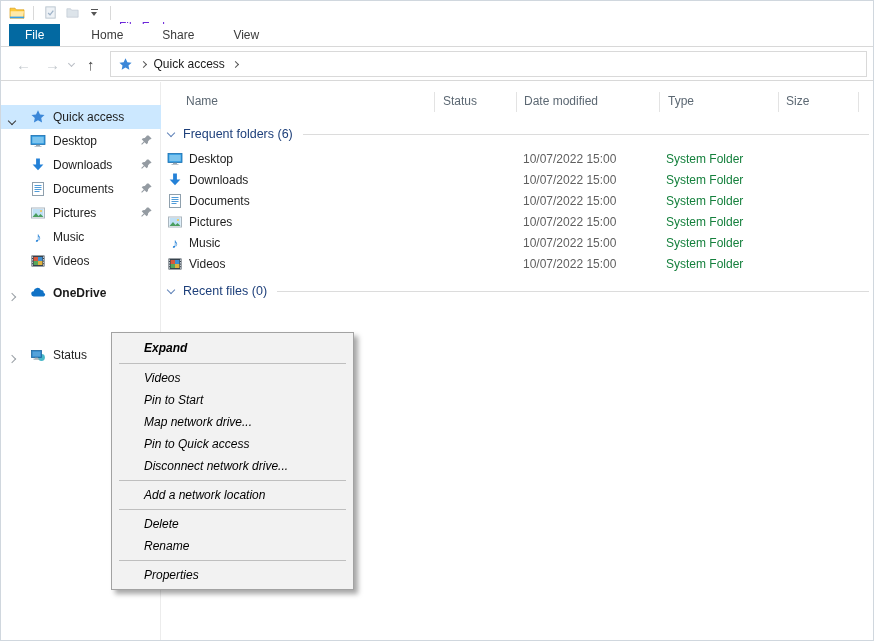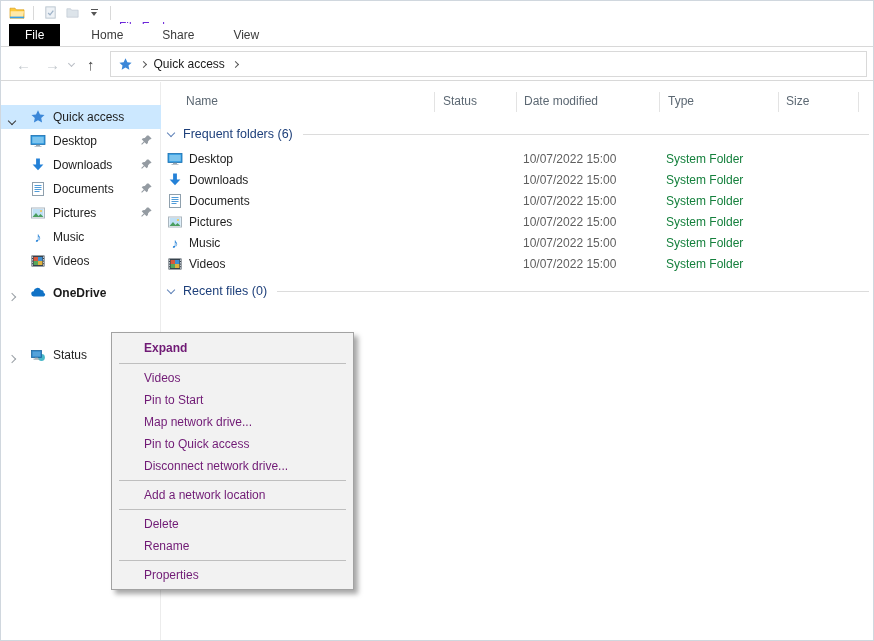--- a/index.html
+++ b/index.html
@@ -15,21 +15,21 @@
   .titlebar .vsep { width:1px; height:14px; background:#d9d9d9; margin:0 5px; }
   .qat-btn { display:flex; align-items:center; justify-content:center; width:22px; height:20px; }
   .qat-caret { display:flex; flex-direction:column; align-items:center; width:16px; }
   .qat-caret .bar { width:7px; height:1px; background:#555; margin-bottom:2px; }
   .qat-caret .tri { width:0; height:0; border-left:3.5px solid transparent; border-right:3.5px solid transparent; border-top:4px solid #555; }
   .win-title { margin-left:3px; color:#6d28d9;margin-top:29px; }
   
   .tabrow { position:absolute; left:0; top:23px; width:100%; height:23px;
     display:flex; align-items:stretch; border-bottom:1px solid #d8d8d8; background:#fff; }
   .tab { display:flex; align-items:center; padding:0 17px; color:#3b3b3b; cursor:default; }
-  .tab.file { background:#000000; color:#fff; margin-left:8px; padding:0 16px; }
+  .tab.file { background:#0369a1; color:#fff; margin-left:8px; padding:0 16px; }
   
   .navbar { position:absolute; left:0; top:47px; width:100%; height:33px;
     display:flex; align-items:center; border-bottom:1px solid #d8d8d8; background:#fff; }
   .nav-arrow { font-size:15px; line-height:1; padding:0 7px; }
   .nav-arrow.disabled { color:#c3c8cd; }
   .nav-arrow.enabled { color:#4a4a4a; }
   .chev { display:inline-block; width:5px; height:5px; border-right:1.3px solid #b9bec5; border-bottom:1.3px solid #b9bec5; transform:rotate(45deg); margin:0 6px 2px 2px; }
   .addressbox { flex:1; height:26px; margin:0 6px 0 8px; border:1px solid #d9d9d9; background:#fff;
     display:flex; align-items:center; padding-left:7px; }
   .crumb-chev { display:inline-block; width:5px; height:5px; border-right:1.4px solid #555; border-bottom:1.4px solid #555; transform:rotate(-45deg); margin:0 8px; }
@@ -53,21 +53,21 @@
   .group-chev { display:inline-block; width:6px; height:6px; border-right:1.5px solid #5f82b8; border-bottom:1.5px solid #5f82b8; transform:rotate(45deg); margin:0 9px 3px 6px; }
   .group-line { flex:1; height:1px; background:#dcdcdc; margin:0 6px 0 10px; }
   .filerow { position:absolute; left:0; width:100%; height:21px; }
   .filerow .fr-icon { position:absolute; left:5px; top:2px; width:16px; height:16px; }
   .filerow .fr-name { position:absolute; left:27px; top:3px; color:#1e1e1e; }
   .filerow .fr-date { position:absolute; left:361px; top:3px; color:#5f5f5f; }
   .filerow .fr-type { position:absolute; left:504px; top:3px; color:#15803d; }
   
   .ctxmenu { position:absolute; left:110px; top:331px; width:243px; background:#f2f2f2;
     border:1px solid #a2a2a2; box-shadow:4px 4px 5px rgba(0,0,0,0.35); padding:3px 0; z-index:10; }
-  .ctx-item { height:22px; line-height:22px; padding-left:32px; color:#701a75; cursor:default; }
+  .ctx-item { height:22px; line-height:22px; padding-left:32px; color:#000000; cursor:default;font-style:italic; }
   .ctx-item.default { font-weight:bold; height:24px; line-height:24px; }
   .ctx-sep { height:1px; background:#bfbfbf; margin:3px 7px; }
   
   .glyph-note { font-size:14px; color:#2481d7; line-height:16px; display:block; text-align:center; }
 </style>
 </head>
 <body>
 
 <div id="window">
 

